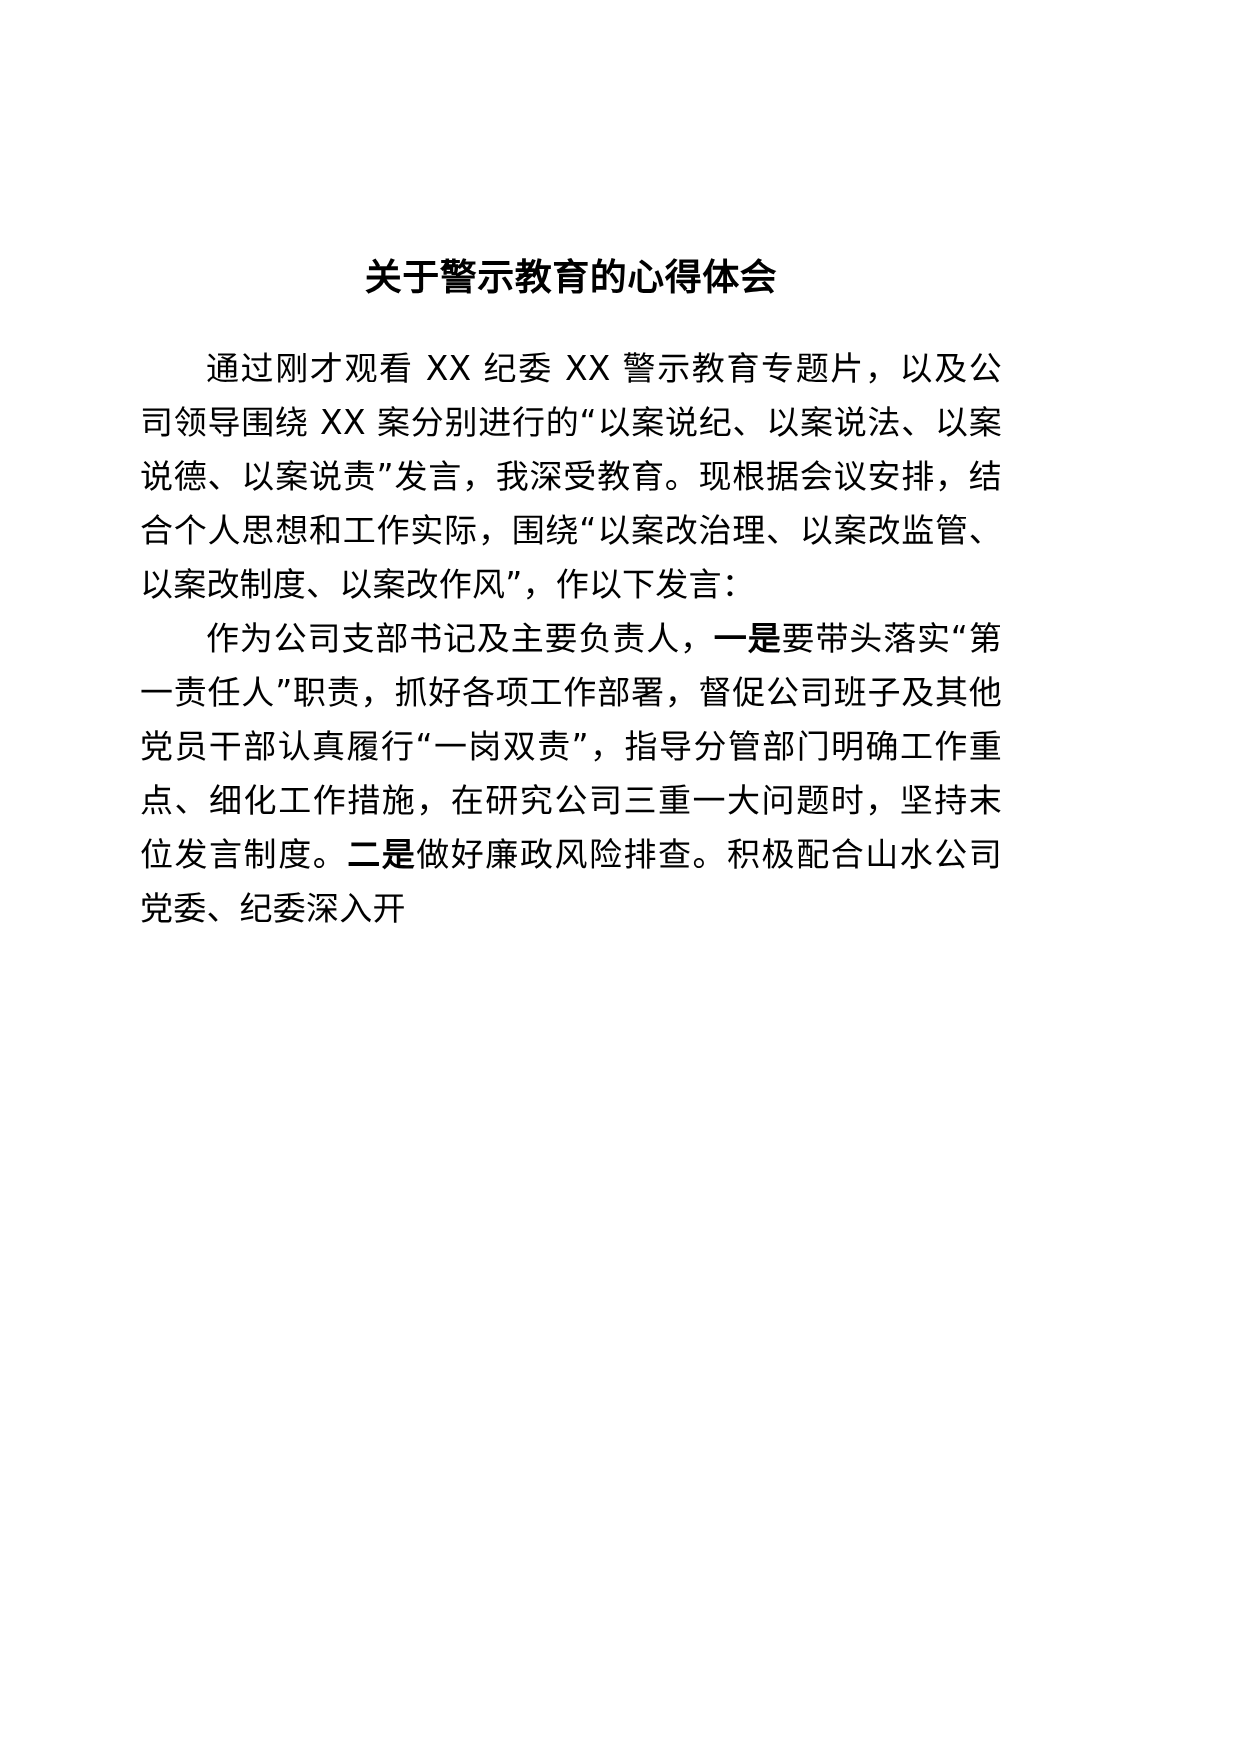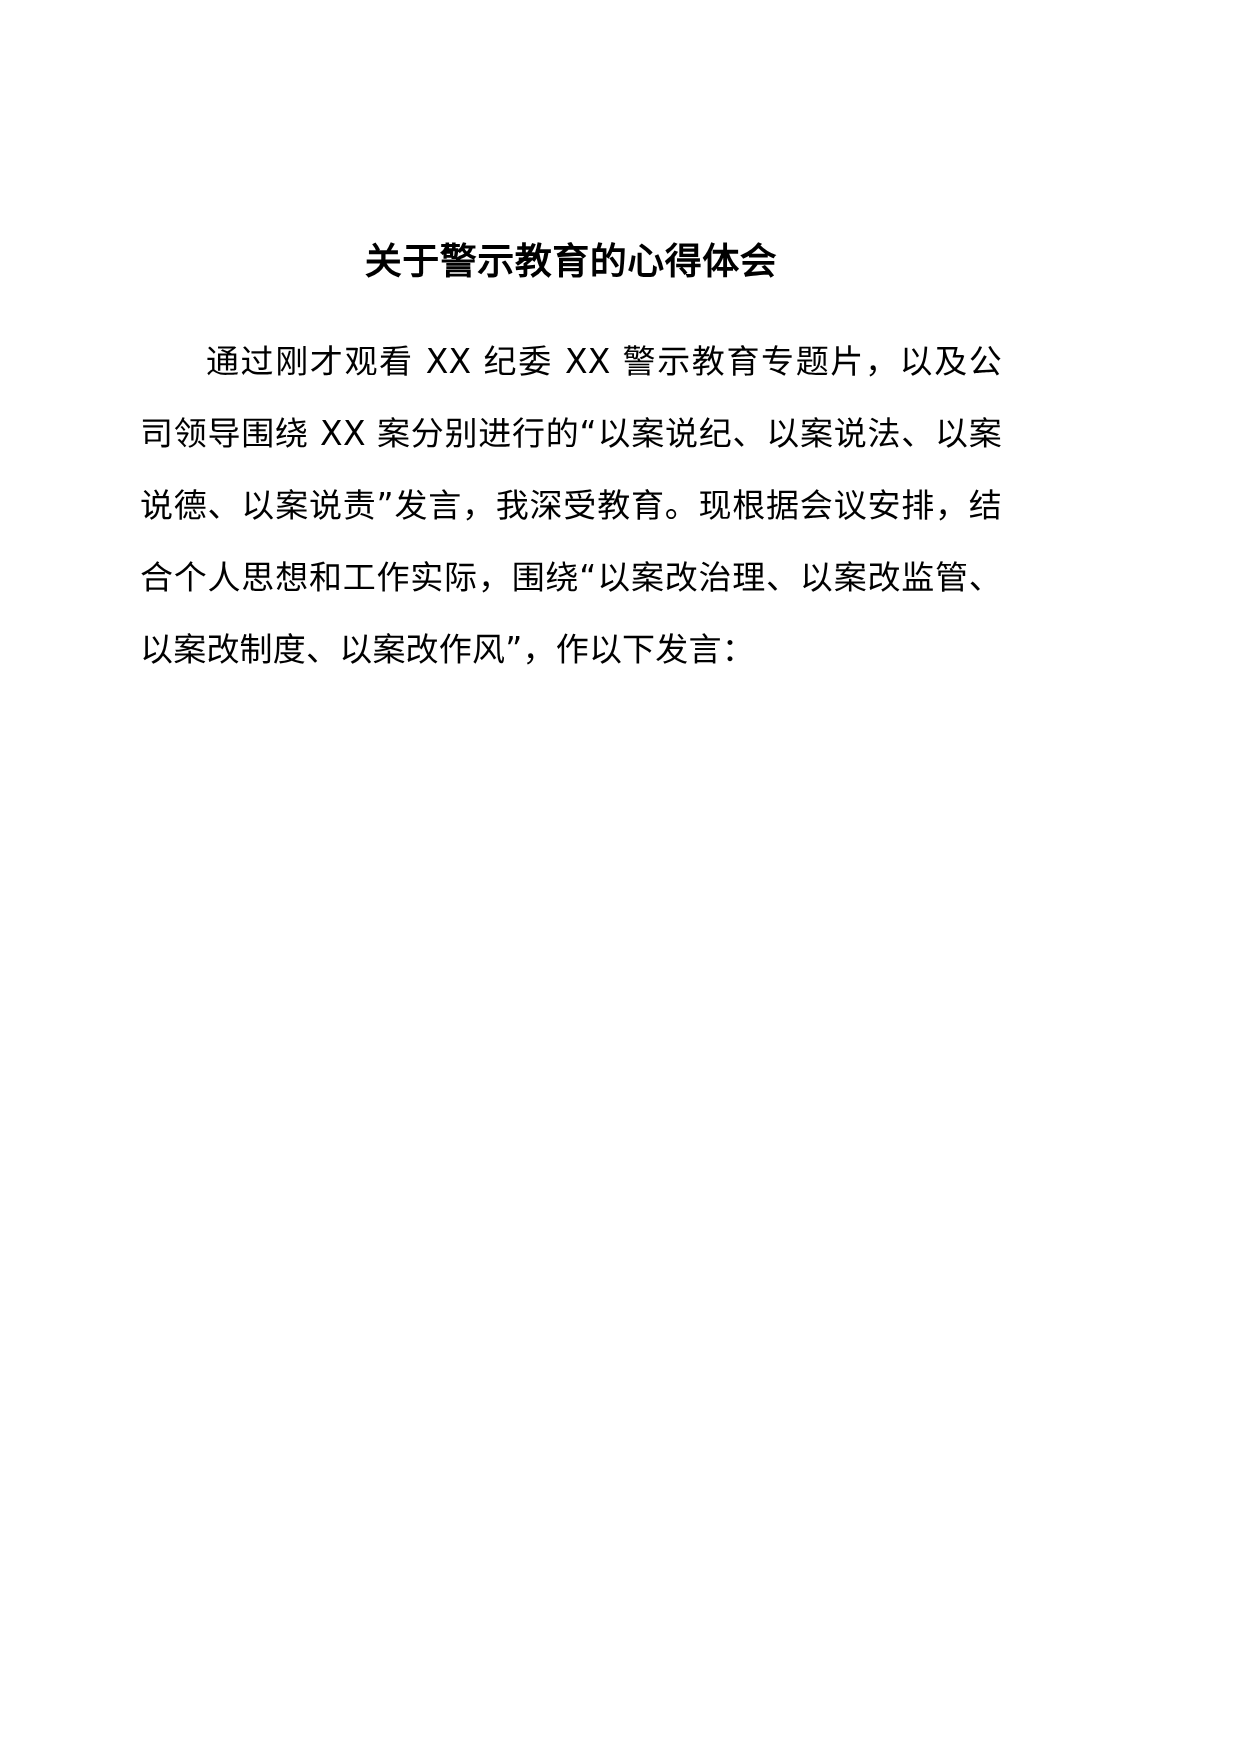--- a/index.html
+++ b/index.html
@@ -27,37 +27,37 @@
   }
 
   #content {
     position: absolute;
     left: 140px;
     top: 0;
     width: 862px;
   }
 
   .doc-title {
-    margin: 0;
+    margin: 16px;
     padding: 0;
     text-align: center;
     font-size: 37px;
     font-weight: bold;
     letter-spacing: 0.5px;
     line-height: 1.0;
     padding-top: 243px;
     padding-bottom: 0;
     font-family: Liberation Serif, serif;
   }
 
   .para {
     margin: 0;
     padding: 0;
     font-size: 33px;
-    line-height: 72px;
+    line-height: 54px;
     text-align: justify;
     text-justify: inter-character;
     text-indent: 2em;
     letter-spacing: 0.2px;
     word-break: break-all;
   }
 
   .para.first-para {
     margin-top: 46px;
   }
@@ -81,15 +81,18 @@
 
 <div id="page">
   <div id="content">
 
     <h1 class="doc-title">关于警示教育的心得体会</h1>
 
     <p class="para first-para">通过刚才观看 XX 纪委 XX 警示教育专题片，以及公司领导围绕 XX 案分别进行的“以案说纪、以案说法、以案说德、以案说责”发言，我深受教育。现根据会议安排，结合个人思想和工作实际，围绕“以案改治理、以案改监管、以案改制度、以案改作风”，作以下发言：</p>
 
 
 
+    <p class="para" id="p3">
+      <span>作为公司支部书记及主要负责人，</span><span class="bold-run">一是</span><span>要带头落实“第一责任人”职责，抓好各项工作部署，督促公司班子及其他党员干部认真履行“一岗双责”，指导分管部门明确工作重点、细化工作措施，在研究公司三重一大问题时，坚持末位发言制度。</span><span class="bold-run">二是</span><span>做好廉政风险排查。积极配合山水公司党委、纪委深入开</span>
+    </p>
 
   </div>
 </div>
 
 </body></html>

